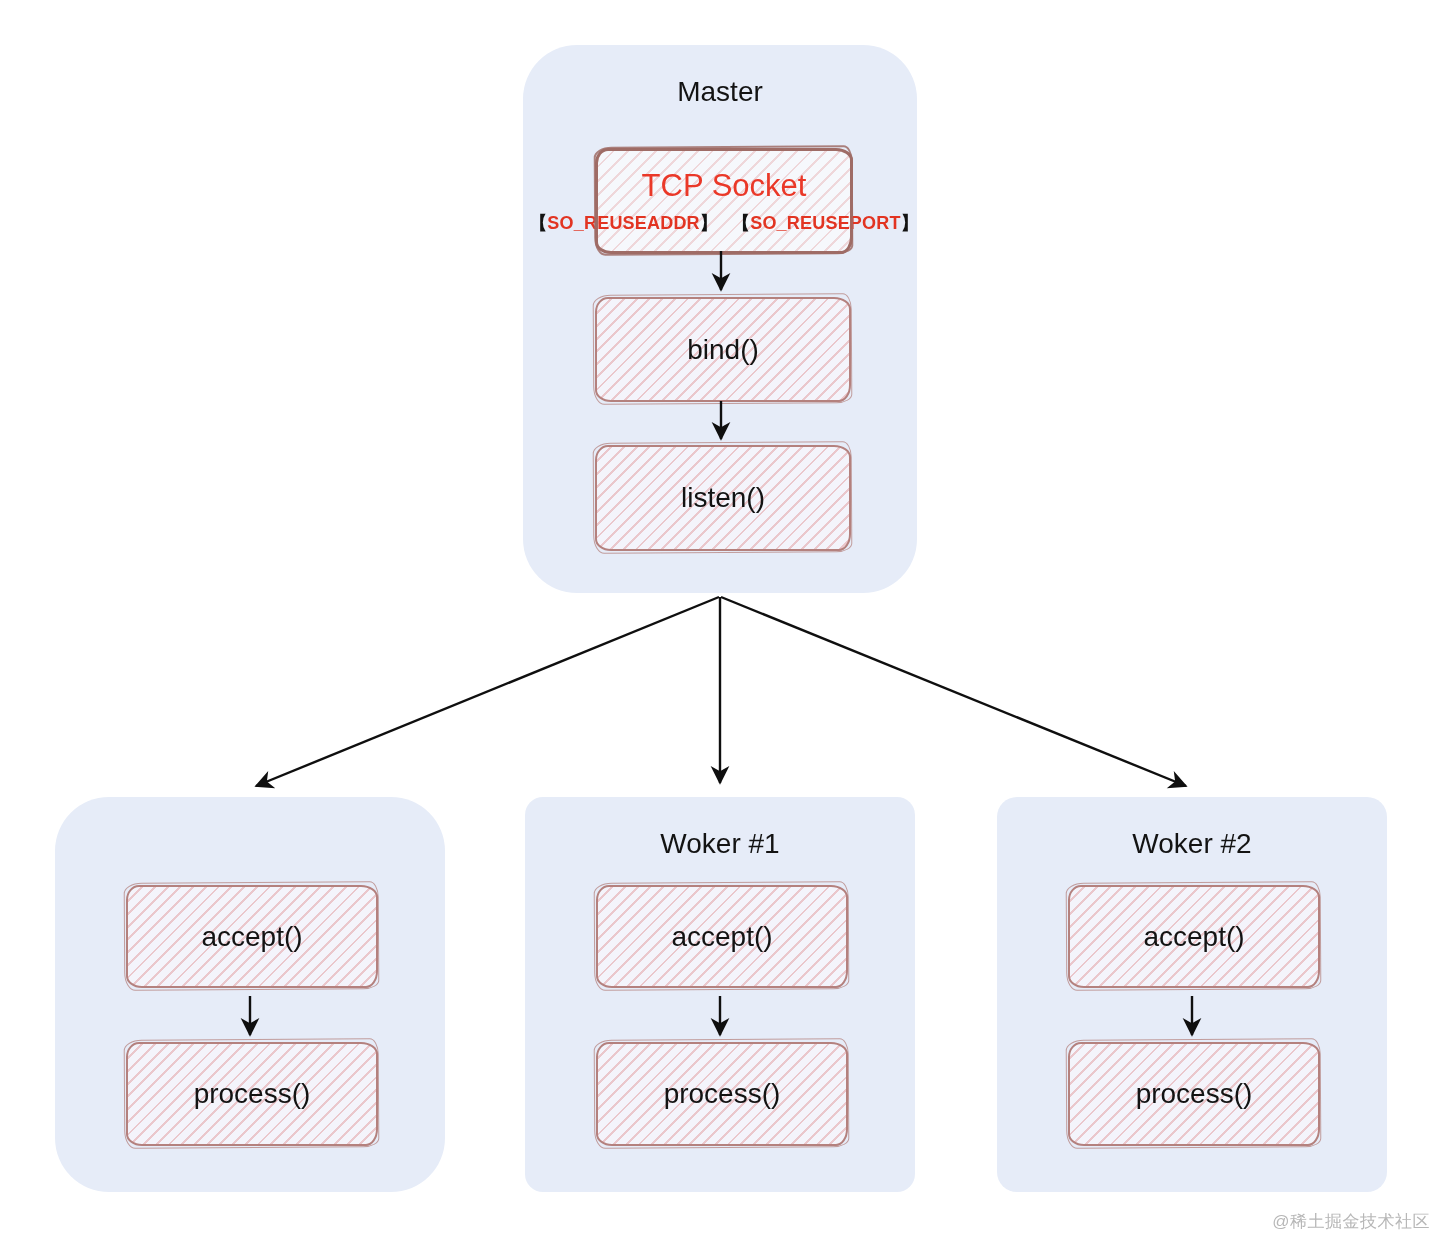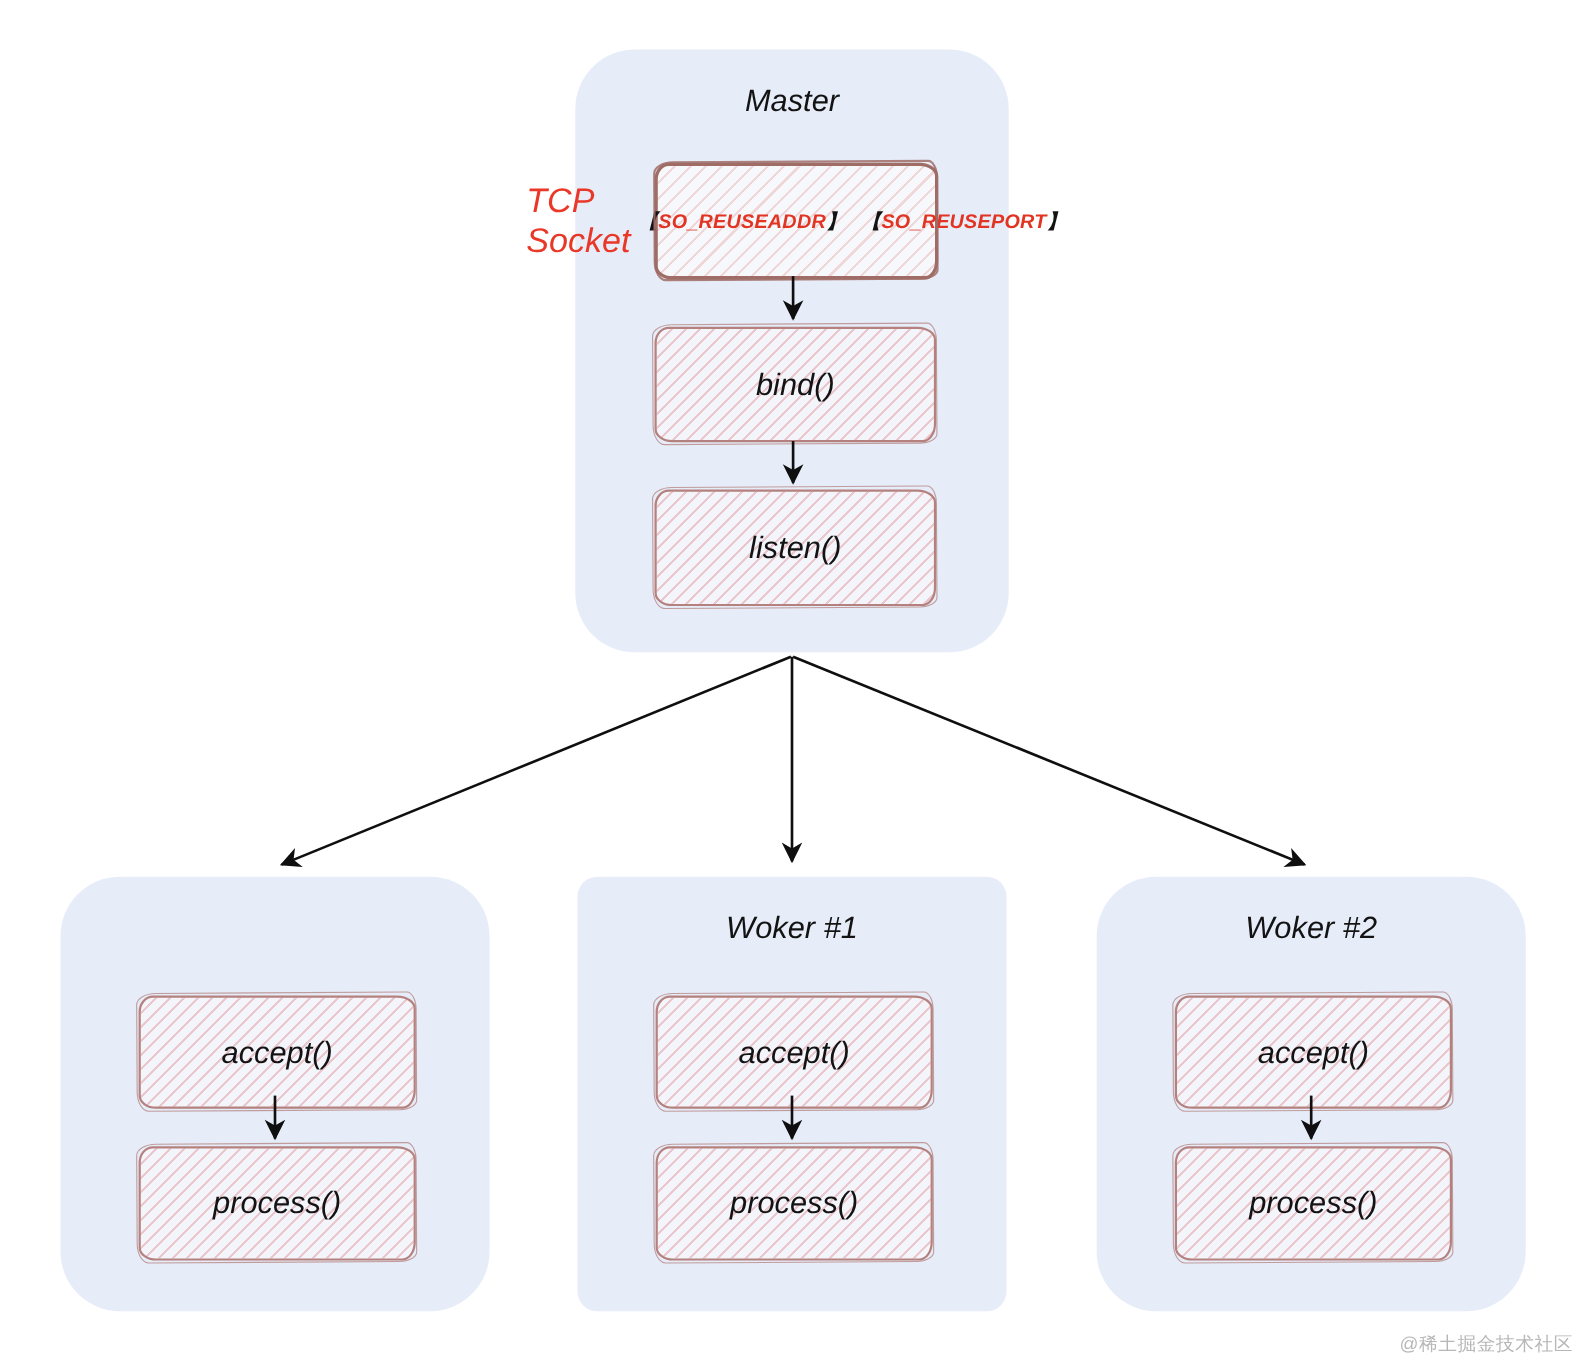--- a/index.html
+++ b/index.html
@@ -17,36 +17,36 @@
   .canvas{
     position:relative;width:1440px;height:1241px;overflow:hidden;
     background:var(--canvas-bg);
     font-family:"Liberation Sans",sans-serif;color:var(--text);
   }
   .arrows{position:absolute;left:0;top:0;z-index:3;pointer-events:none;}
   .arrows line{stroke:var(--arrow);stroke-width:2.4;}
   .arrows .ah-path{fill:var(--arrow);}
 
   .group{
-    position:absolute;background:var(--container-bg);border-radius:54px;z-index:1;font-style:italic;
+    position:absolute;background:var(--container-bg);border-radius:54px;z-index:1;
   }
   .group-title{
     position:absolute;left:0;right:0;top:30px;text-align:center;
     font-size:28px;line-height:1.2;color:var(--text);
   }
   .master{left:523px;top:45px;width:394px;height:548px;}
   .worker{top:797px;width:390px;height:395px;}
   .worker-0{left:55px;}
   .worker-1{left:525px;border-radius:18px;}
-  .worker-2{left:997px;}
+  .worker-2{left:997px;border-radius:20px;}
 
   
   .node{
     position:absolute;z-index:2;
-    display:flex;flex-direction:row;align-items:center;justify-content:center;
+    display:flex;flex-direction:column;align-items:center;justify-content:center;
     border:2px solid var(--box-border);
     border-radius:13px 17px 12px 16px / 15px 12px 17px 12px;
     background-color:rgba(255,252,253,0.55);
     background-image:repeating-linear-gradient(135deg,
       rgba(212,96,96,0.30) 0px, rgba(212,96,96,0.30) 2px,
       rgba(0,0,0,0) 2px, rgba(0,0,0,0) 9px);
   }
   .node::before{
     content:"";position:absolute;inset:-5px -3px -4px -4px;
     border:1.7px solid var(--box-border);
@@ -61,21 +61,21 @@
     background-color:rgba(255,255,255,0.62);
     background-image:repeating-linear-gradient(135deg,
       rgba(216,110,110,0.24) 0px, rgba(216,110,110,0.24) 2px,
       rgba(0,0,0,0) 2px, rgba(0,0,0,0) 10px);
   }
   .node-tcp::before{border-color:var(--tcp-border);border-width:2.4px;opacity:.85;}
   .node-bind{top:252px;height:101px;}
   .node-listen{top:400px;height:102px;}
 
   .worker .node{left:71px;width:248px;}
-  .node-accept{top:108px;height:99px;}
+  .node-accept{top:88px;height:99px;}
   .node-process{top:245px;height:100px;}
 
   .tcp-label{font-size:31px;color:var(--accent-red);}
   .tcp-tags{display:flex;gap:14px;font-size:18px;font-weight:bold;letter-spacing:.2px;}
   .tag{white-space:nowrap;}
   .tag .bracket{color:var(--text);}
   .tag .tag-text{color:var(--tag-red);}
 
   .watermark{
     position:absolute;right:10px;bottom:8px;z-index:4;

